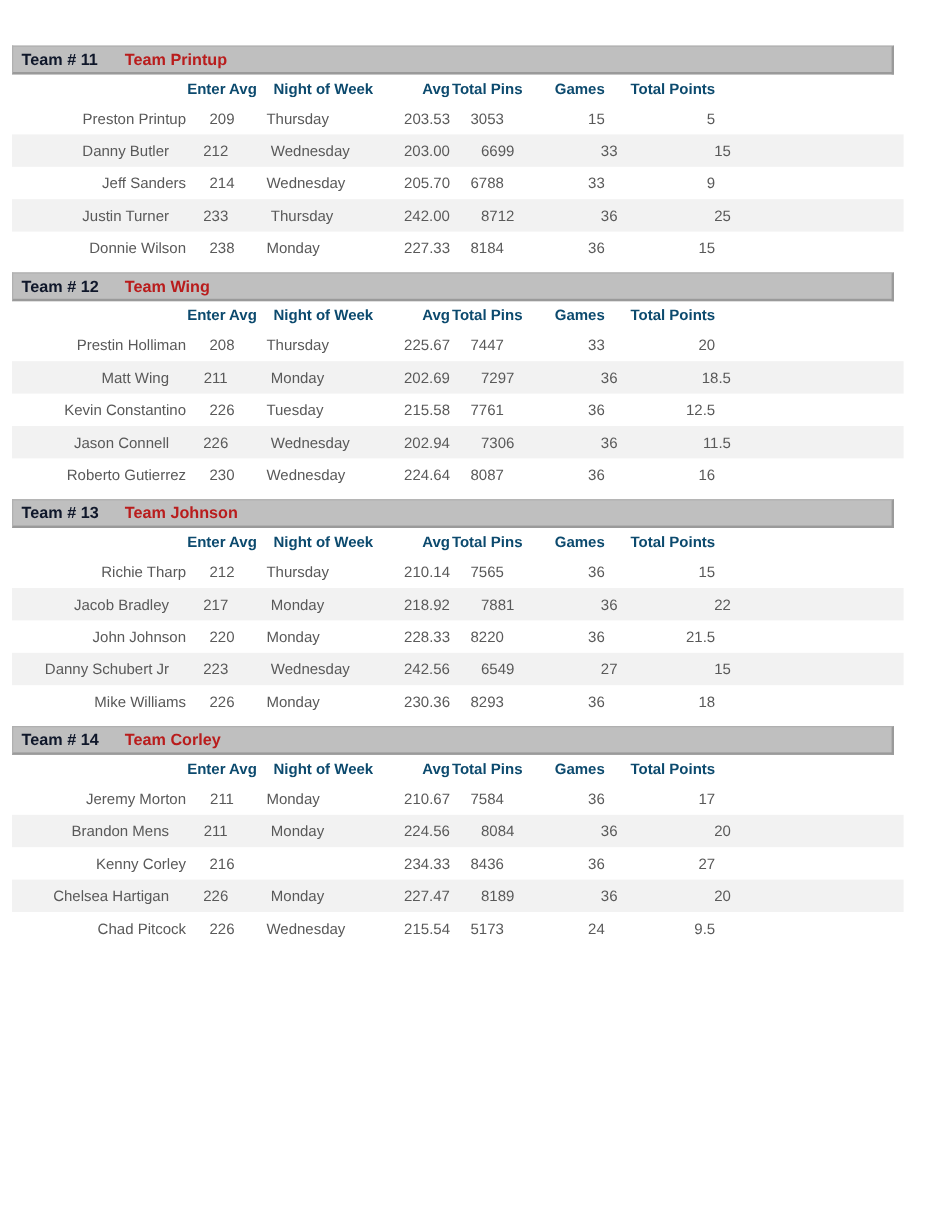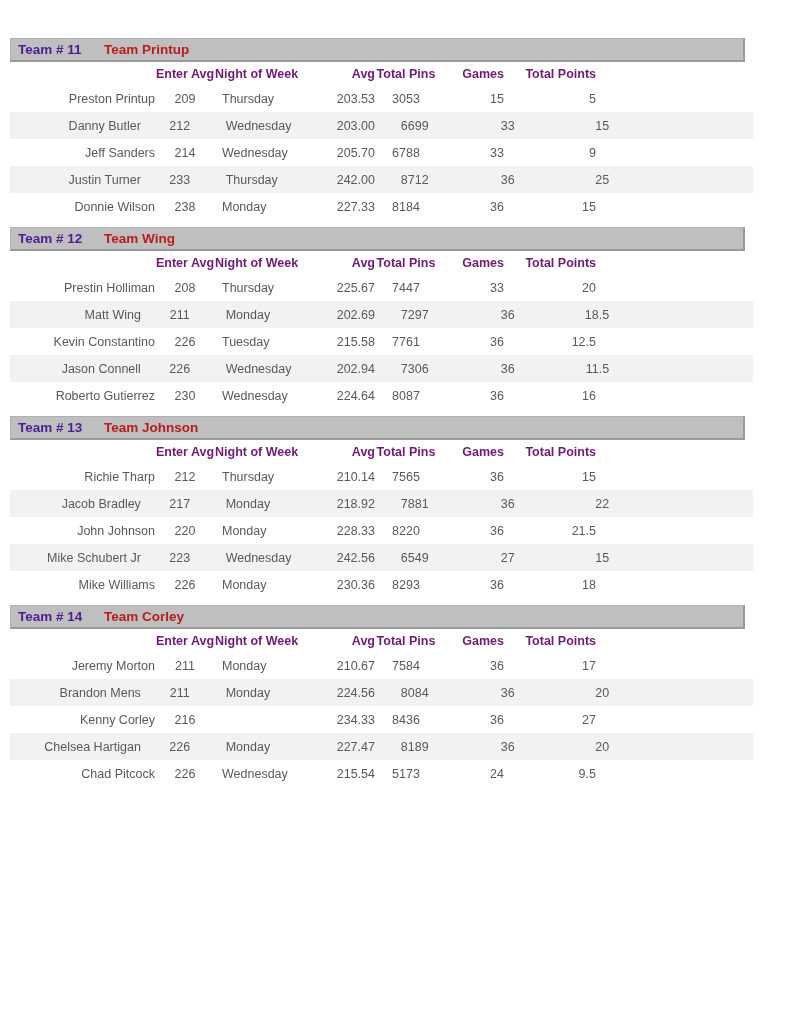--- a/index.html
+++ b/index.html
@@ -24,47 +24,47 @@
     border-left: 1px solid #b0b0b0;
     border-right: 2px solid #9a9a9a;
     border-bottom: 2px solid #9a9a9a;
     display: flex;
     align-items: center;
     padding-left: 7px;
   }
   .team-bar .team-number {
     font-weight: bold;
     font-size: 13.5px;
-    color: #4c1d95;
+    color: #0f172a;
     display: inline-block;
     width: 86px;
   }
   .team-bar .team-name {
     font-weight: bold;
     font-size: 13.5px;
     color: #b91c1c;
   }
   .row { display: flex; width: 743px; }
   .header-row { height: 23px; align-items: center; }
   .header-row .cell {
     font-weight: bold;
     font-size: 12.5px;
-    color: #701a75;
+    color: #0c4a6e;
   }
   .player-row { height: 27px; align-items: center; }
   .player-row.striped { background: #f2f2f2; gap: 12px; }
   .player-row .cell {
     font-size: 12.5px;
     color: #595959;
   }
   .cell { overflow: hidden; white-space: nowrap; }
   .col-name        { width: 145px; text-align: right; padding-left: 8px; }
   .col-enteravg    { width: 60px;  text-align: center; }
   .col-night       { width: 96px;  text-align: left; padding-left: 7px; }
-  .header-row .col-night { text-align: left; padding-left: 0; }
+  .header-row .col-night { text-align: right; padding-left: 0; }
   .col-avg         { width: 64px;  text-align: right; }
   .col-totalpins   { width: 62px;  text-align: center; }
   .col-games       { width: 67px;  text-align: right; }
   .col-totalpoints { width: 92px;  text-align: right; }
   .col-filler      { width: 147px; }
 </style>
 </head>
 <body>
 
 <div class="page" id="roster-page">
@@ -244,21 +244,21 @@
       <div class="cell col-name">John Johnson</div>
       <div class="cell col-enteravg">220</div>
       <div class="cell col-night">Monday</div>
       <div class="cell col-avg">228.33</div>
       <div class="cell col-totalpins">8220</div>
       <div class="cell col-games">36</div>
       <div class="cell col-totalpoints">21.5</div>
       <div class="cell col-filler"></div>
     </div>
       <div class="row player-row striped">
-      <div class="cell col-name">Mike Schubert Jr</div>
+      <div class="cell col-name">Danny Schubert Jr</div>
       <div class="cell col-enteravg">223</div>
       <div class="cell col-night">Wednesday</div>
       <div class="cell col-avg">242.56</div>
       <div class="cell col-totalpins">6549</div>
       <div class="cell col-games">27</div>
       <div class="cell col-totalpoints">15</div>
       <div class="cell col-filler"></div>
     </div>
       <div class="row player-row">
       <div class="cell col-name">Mike Williams</div>

